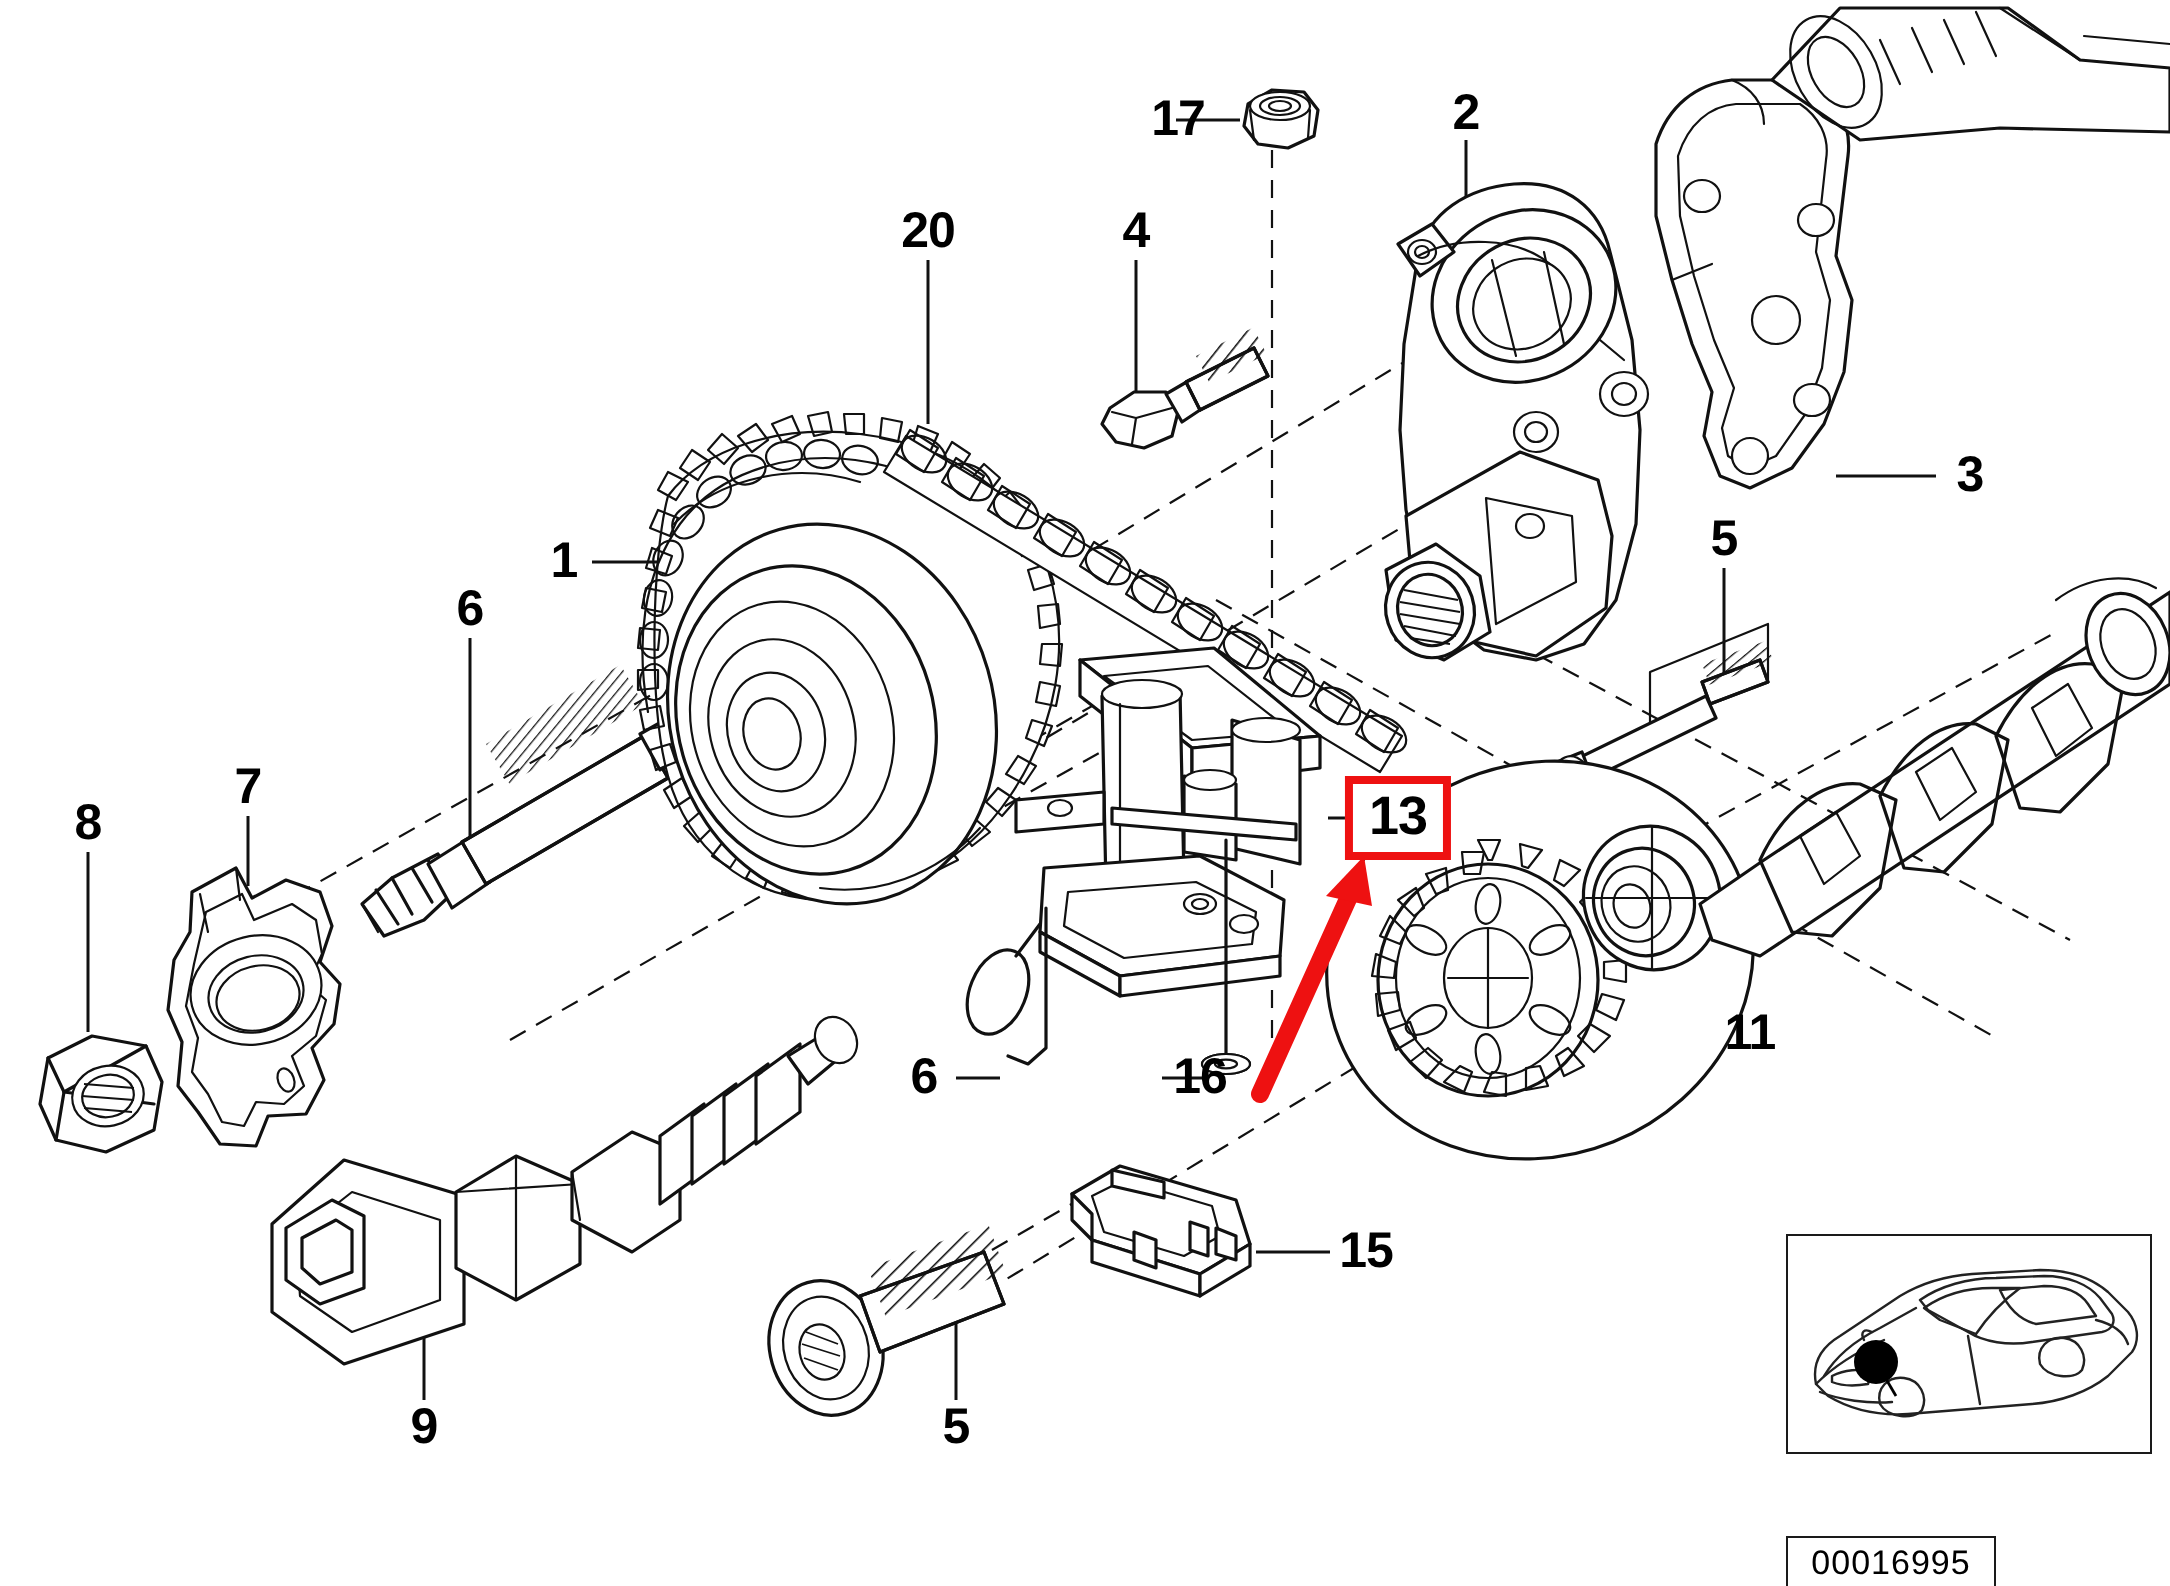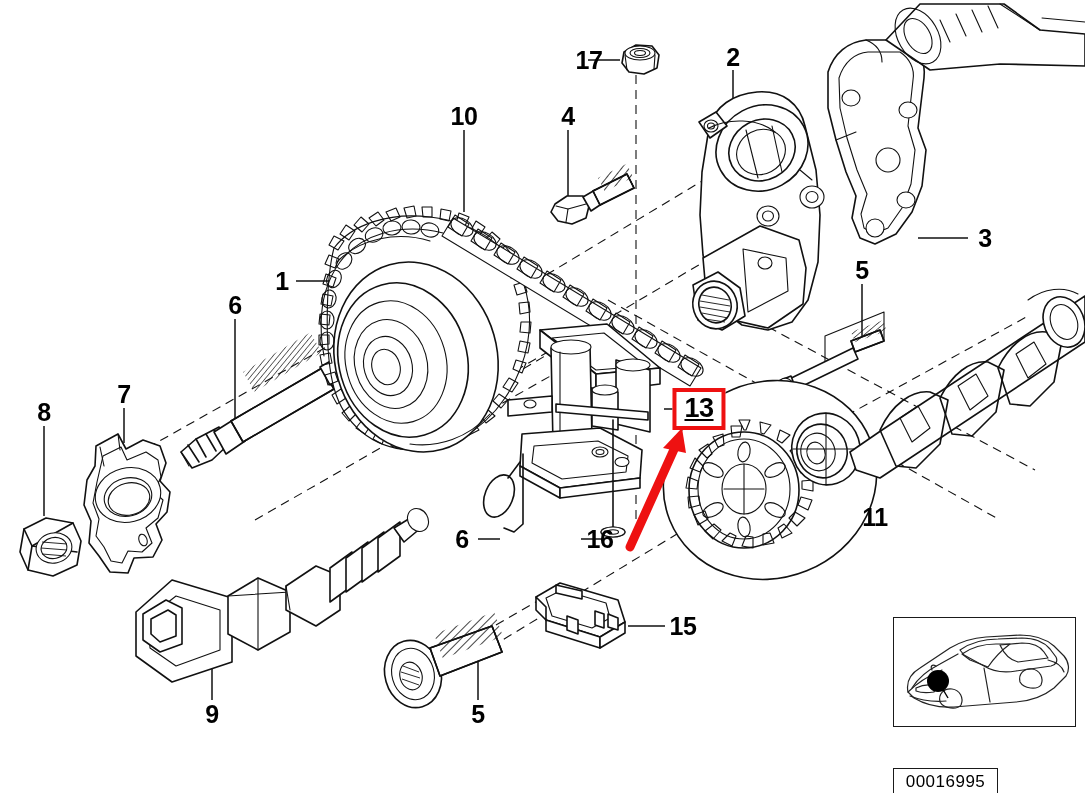--- a/index.html
+++ b/index.html
@@ -562,24 +562,24 @@
 
   <div class="callout" style="left:282px; top:281px;">1</div>
   <div class="callout" style="left:733px; top:57px;">2</div>
   <div class="callout" style="left:985px; top:238px;">3</div>
   <div class="callout" style="left:568px; top:116px;">4</div>
   <div class="callout" style="left:862px; top:270px;">5</div>
   <div class="callout" style="left:235px; top:305px;">6</div>
   <div class="callout" style="left:124px; top:394px;">7</div>
   <div class="callout" style="left:44px;  top:412px;">8</div>
   <div class="callout" style="left:212px; top:714px;">9</div>
-  <div class="callout" style="left:464px; top:116px;">10</div>
+  <div class="callout" style="left:464px; top:116px;">20</div>
   <div class="callout" style="left:875px; top:517px;">11</div>
   <div class="callout" style="left:478px; top:714px;">5</div>
-  <div class="callout highlighted" style="left:699px; top:409px;text-decoration:underline;">13</div>
+  <div class="callout highlighted" style="left:699px; top:409px;">13</div>
   <div class="callout" style="left:683px; top:626px;">15</div>
   <div class="callout" style="left:462px; top:539px;">6</div>
   <div class="callout" style="left:564px; top:539px;margin-left:36px;">16</div>
   <div class="callout" style="left:571px; top:60px;margin-left:18px;">17</div>
 
   <div id="thumb-box">
     <svg id="thumb-svg" viewBox="0 0 181 108">
       <g fill="none" stroke="#222" stroke-width="1.2" stroke-linejoin="round" stroke-linecap="round">
 
         <path d="M14 74 C12 64 16 56 26 50 L56 30 C66 24 78 20 92 19

